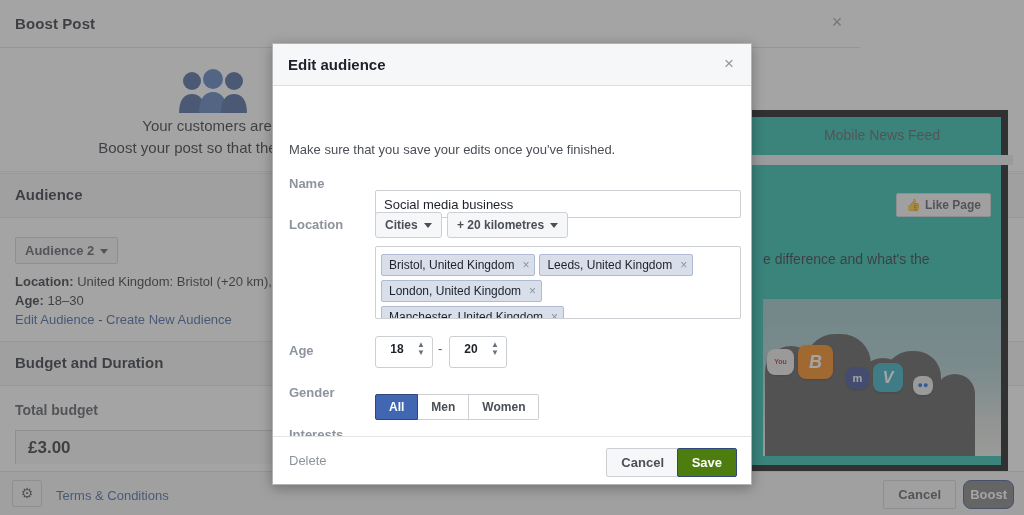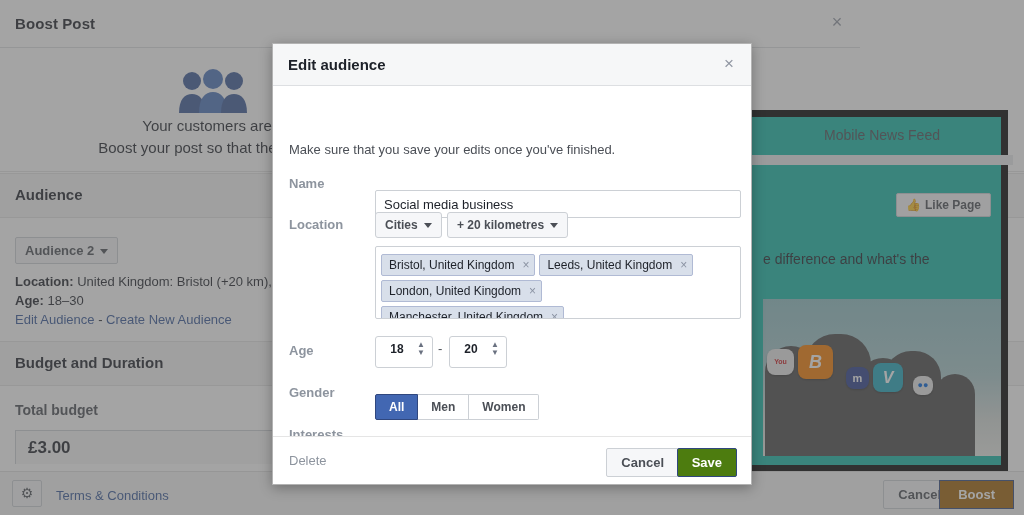--- a/index.html
+++ b/index.html
@@ -208,23 +208,23 @@
   .terms-link {
     position: absolute; left: 56px; top: 16px;
     font-size: 13px; color: #365899; text-decoration: none;
   }
   .btn-cancel-main {
     position: absolute; right: 68px; top: 8px;
     padding: 6px 14px; font-size: 13px;
   }
   .btn-boost {
     position: absolute; right: 10px; top: 8px;
-    padding: 6px 18px; font-size: 13px; font-weight: bold;
-    color: #ffffff; background: #a16207;
-    border: 1px solid #30477e; border-radius: 0;
+    padding: 6px 6px; font-size: 13px; font-weight: bold;
+    color: #ffffff; background: #737373;
+    border: 1px solid #30477e; border-radius: 8px;
     box-sizing: border-box;
   }
 
   
   #dim {
     position: absolute; left: 0; top: 0;
     width: 1024px; height: 515px;
     background: rgba(90, 90, 90, 0.55);
   }
 

